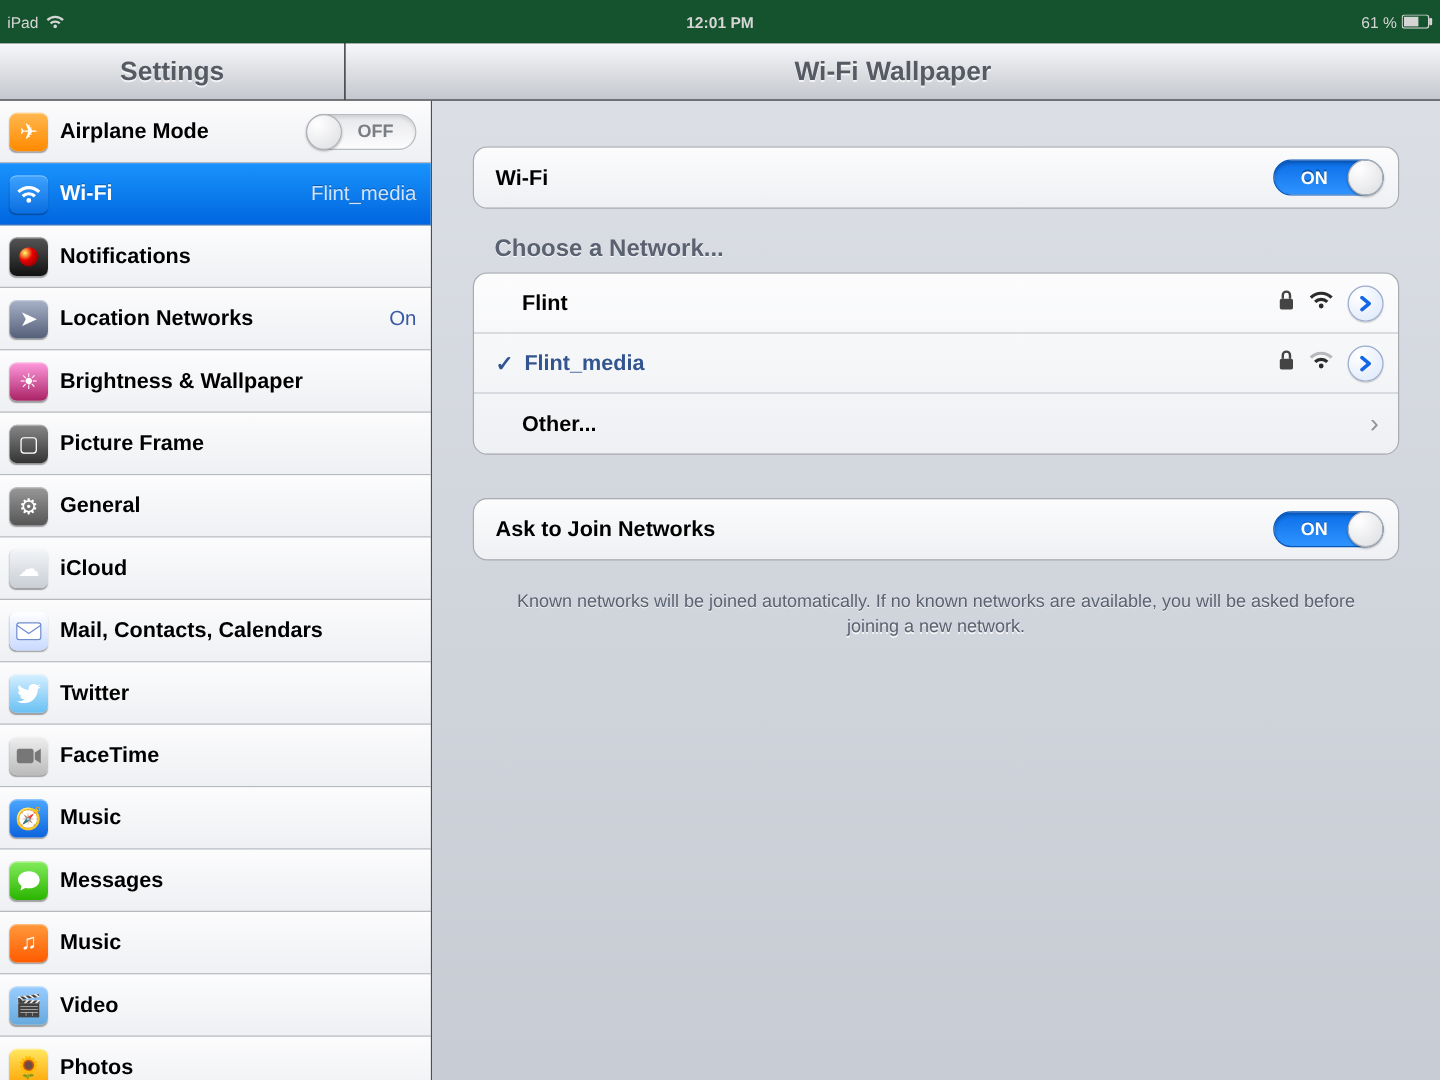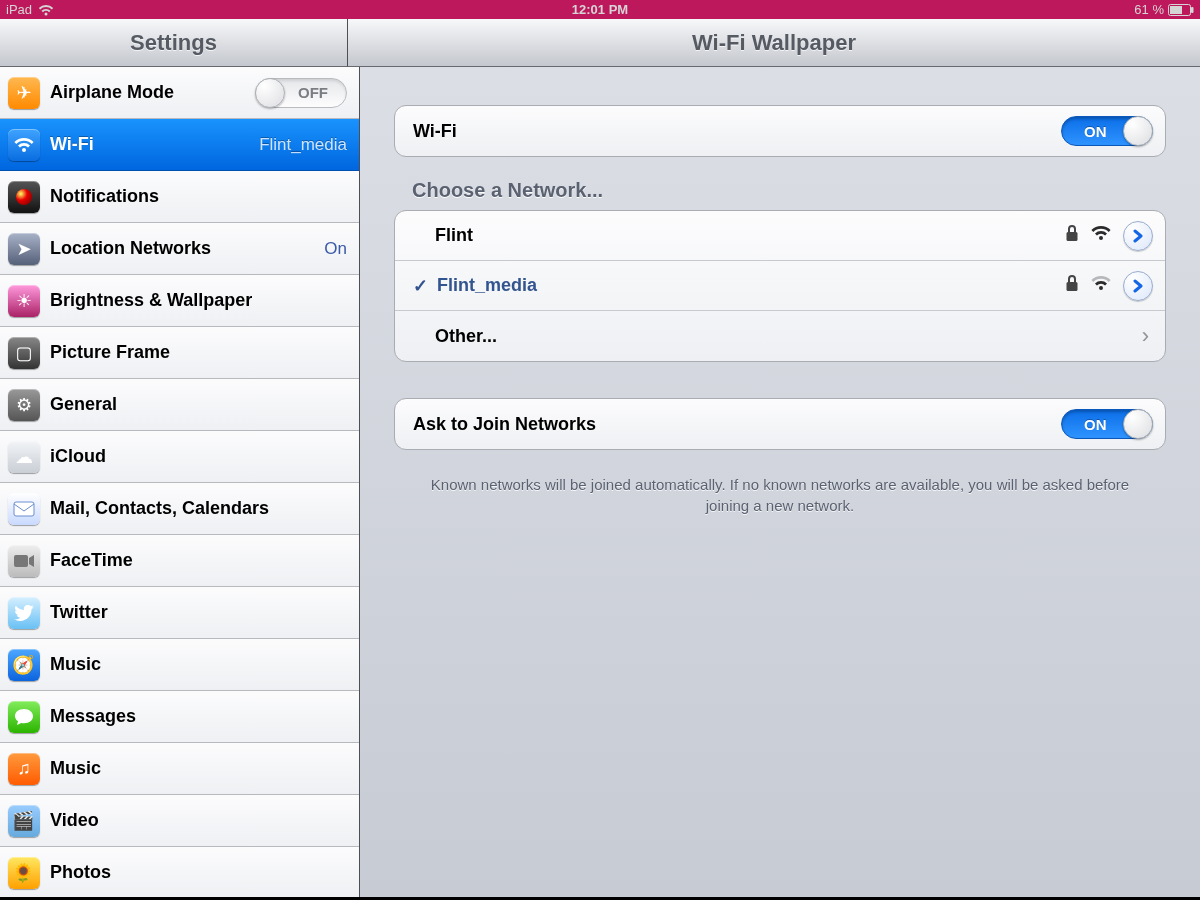--- a/index.html
+++ b/index.html
@@ -6,22 +6,22 @@
   body {
     width: 1200px; height: 900px;
     font-family: "Helvetica Neue", Helvetica, Arial, sans-serif;
     background: #000;
     overflow: hidden;
     -webkit-font-smoothing: antialiased;
   }
 
   
   .status-bar {
-    height: 19px; width: 100%;
-    background: #be185d;
+    height: 36px; width: 100%;
+    background: #14532d;
     color: #d5d5d5;
     display: flex; align-items: center;
     font-size: 13px;
     position: relative;
   }
   .status-left { position: absolute; left: 6px; display: flex; align-items: center; gap: 6px; }
   .status-center { position: absolute; left: 50%; transform: translateX(-50%); font-weight: 600;}
   .status-right { position: absolute; right: 6px; display: flex; align-items: center; gap: 4px;}
   .status-wifi svg, .status-bat svg { display:block; }
 
@@ -31,21 +31,21 @@
     display: flex;
   }
   .header-pane {
     background: linear-gradient(#f7f8fa, #c4c7cd);
     border-bottom: 1px solid #666a70;
     display: flex; align-items: center; justify-content: center;
     color: #555a63;
     font-size: 22px; font-weight: 700;
     text-shadow: 0 1px 0 rgba(255,255,255,.7);
   }
-  .header-left { width: 348px; border-right: 1px solid #4d4f54;}
+  .header-left { width: 288px; border-right: 1px solid #4d4f54;}
   .header-right { flex: 1; }
 
   
   .main {
     height: 830px;
     display: flex;
   }
   .sidebar {
     width: 360px;
     background: #d6d8dd;
@@ -280,36 +280,36 @@
       <div class="icon ic-mail">
         <svg width="22" height="16" viewBox="0 0 22 16">
             <rect x="1" y="1" width="20" height="14" rx="2" fill="#fff" stroke="#6d8dcf"></rect>
             <path d="M1 3l10 7 10-7" fill="none" stroke="#6d8dcf"></path>
           </svg>
       </div>
       <div class="label">Mail, Contacts, Calendars</div>
     </div>
 
     <div class="row">
+      <div class="icon ic-twitter">
+        <svg width="20" height="16" viewBox="0 0 20 16">
+            <path d="M20 2a8 8 0 01-2.3.6A4 4 0 0019.4.3a8 8 0 01-2.5 1A4 4 0 0010 5a11.3 11.3 0 01-8.2-4.2A4 4 0 003 6.3 4 4 0 011.2 5.8v.05A4 4 0 004.4 10a4 4 0 01-1.8.07 4 4 0 003.7 2.8A8 8 0 010 14.3 11.3 11.3 0 006.1 16c7.4 0 11.4-6.1 11.4-11.4v-.5A8.1 8.1 0 0020 2z" fill="#fff"></path>
+          </svg>
+      </div>
+      <div class="label">Twitter</div>
+    </div>
+
+    <div class="row">
       <div class="icon ic-facetime">
         <svg width="22" height="14" viewBox="0 0 22 14">
             <rect x="1" y="1" width="14" height="12" rx="2" fill="#777"></rect>
             <path d="M16 4l5-3v12l-5-3z" fill="#777"></path>
           </svg>
       </div>
       <div class="label">FaceTime</div>
-    </div>
-
-    <div class="row">
-      <div class="icon ic-twitter">
-        <svg width="20" height="16" viewBox="0 0 20 16">
-            <path d="M20 2a8 8 0 01-2.3.6A4 4 0 0019.4.3a8 8 0 01-2.5 1A4 4 0 0010 5a11.3 11.3 0 01-8.2-4.2A4 4 0 003 6.3 4 4 0 011.2 5.8v.05A4 4 0 004.4 10a4 4 0 01-1.8.07 4 4 0 003.7 2.8A8 8 0 010 14.3 11.3 11.3 0 006.1 16c7.4 0 11.4-6.1 11.4-11.4v-.5A8.1 8.1 0 0020 2z" fill="#fff"></path>
-          </svg>
-      </div>
-      <div class="label">Twitter</div>
     </div>
 
     <div class="row">
       <div class="icon ic-safari">🧭</div>
       <div class="label">Music</div>
     </div>
 
     <div class="row">
       <div class="icon ic-msg">
         <svg width="20" height="18" viewBox="0 0 20 18">

